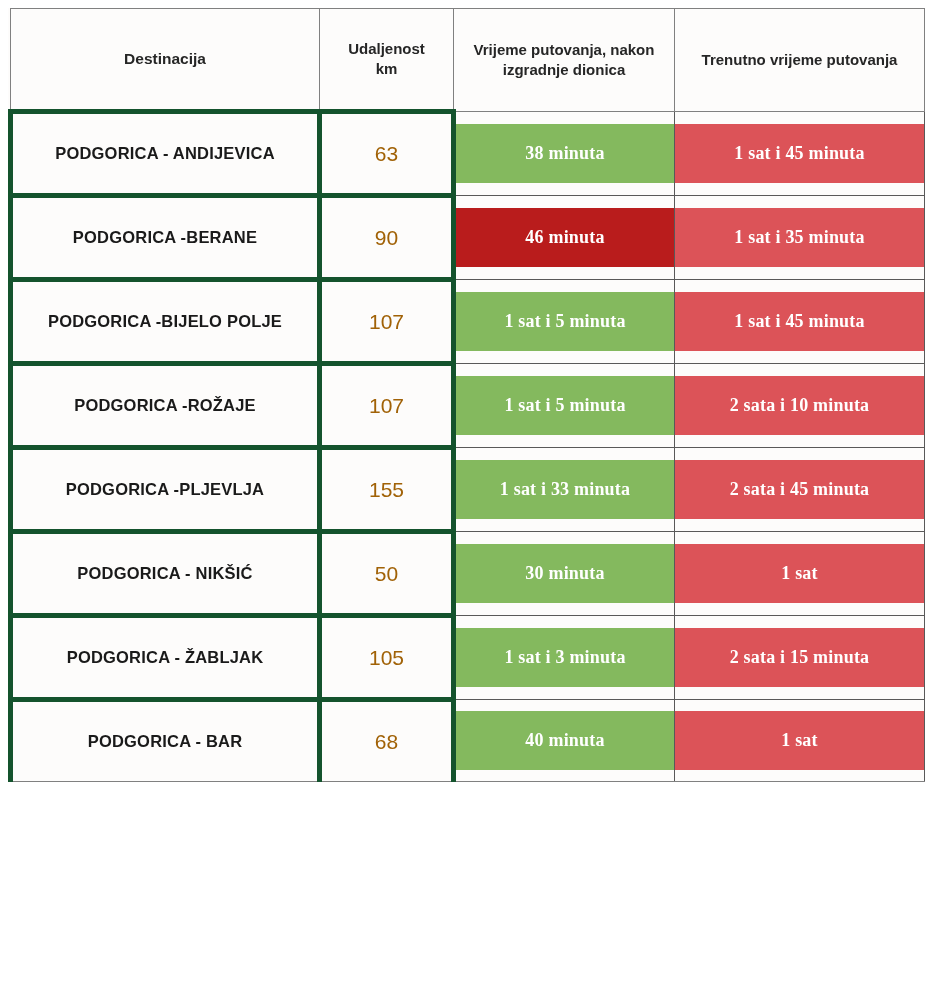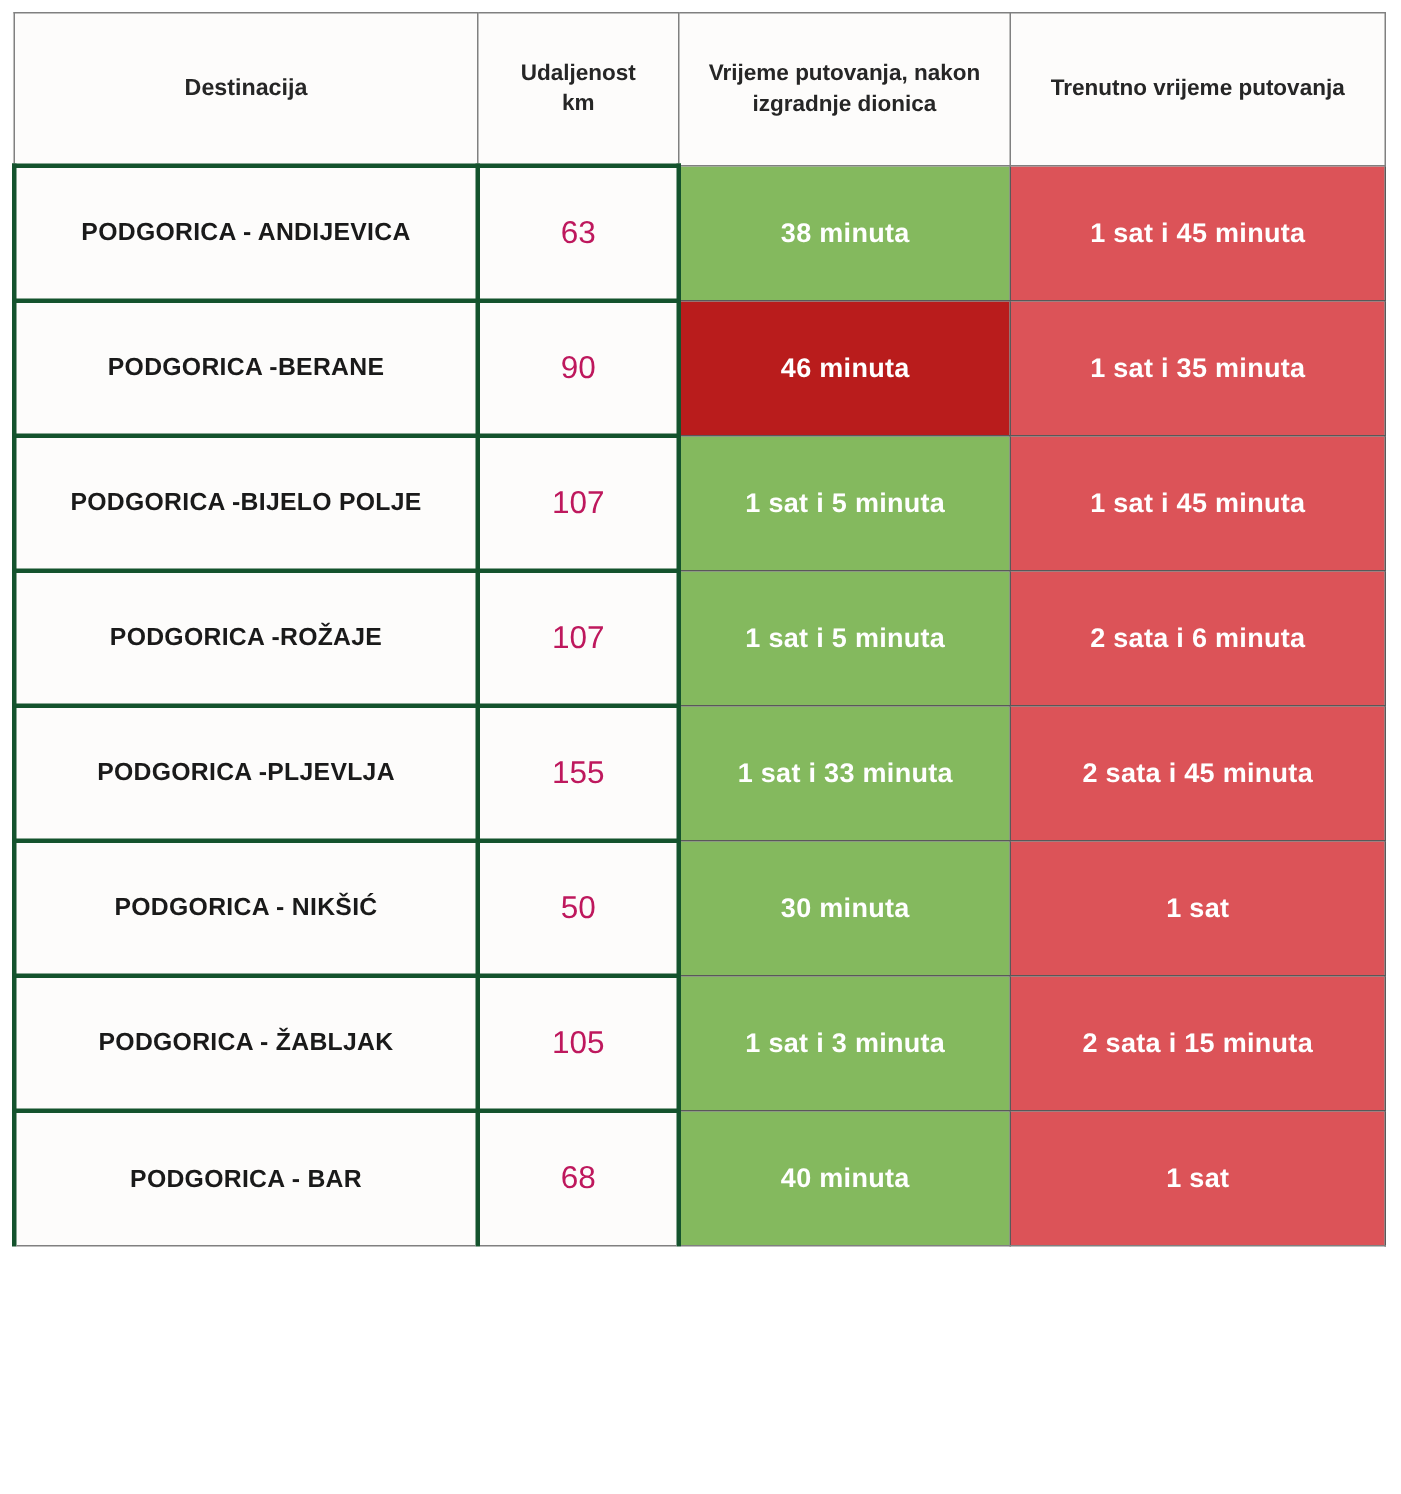--- a/index.html
+++ b/index.html
@@ -43,60 +43,61 @@
     text-align: center;
     font-size: 15px;
     font-weight: bold;
     color: #262626;
     line-height: 1.35;
   }
   thead th.th-dest { font-size: 15.5px; }
 
   
   tbody td {
-    border: 3px solid #14532d;
+    border: 5px solid #14532d;
     height: 79px;
     padding: 0 6px;
     vertical-align: middle;
     background: #fdfcfb;
   }
 
   td.cell-dest {
     text-align: center;
     font-size: 16.5px;
     font-weight: bold;
     color: #1a1a1a;
     letter-spacing: 0.2px;
   }
 
   td.cell-dist {
     text-align: center;
     font-size: 21px;
     font-weight: normal;
-    color: #be185d;
+    color: #a16207;
   }
 
   td.cell-new, td.cell-cur {
     padding: 0;
     border-left: 1px solid #595959;
     border-right: 1px solid #595959;
     border-top: 1px solid #595959;
     border-bottom: 1px solid #595959;
   }
 
   .fill {
     display: flex;
     align-items: center;
     justify-content: center;
-    height: 89px;
+    height: 59px;
     font-size: 18px;
     font-weight: bold;
     color: #ffffff;
     letter-spacing: 0.2px;
     text-align: center;
+    font-family: Liberation Serif, serif;
   }
   .fill.green { background: #84b95e; }
   .fill.red   { background: #dc5358; }
 
   tbody tr:last-child td { border-bottom: 1px solid #808080; }
 </style>
 </head>
 <body>
 
 <div id="travel-table-wrap">
@@ -152,21 +153,21 @@
             <div class="fill red" style="background: rgb(220, 83, 88);">1 sat i 45 minuta</div>
           </td>
         </tr>
         <tr>
           <td class="cell-dest">PODGORICA -ROŽAJE</td>
           <td class="cell-dist">107</td>
           <td class="cell-new">
             <div class="fill green" style="background: rgb(132, 185, 94);">1 sat i 5 minuta</div>
           </td>
           <td class="cell-cur">
-            <div class="fill red" style="background: rgb(220, 83, 88);">2 sata i 6 minuta</div>
+            <div class="fill red" style="background: rgb(220, 83, 88);">2 sata i 10 minuta</div>
           </td>
         </tr>
         <tr>
           <td class="cell-dest">PODGORICA -PLJEVLJA</td>
           <td class="cell-dist">155</td>
           <td class="cell-new">
             <div class="fill green" style="background: rgb(132, 185, 94);">1 sat i 33 minuta</div>
           </td>
           <td class="cell-cur">
             <div class="fill red" style="background: rgb(220, 83, 88);">2 sata i 45 minuta</div>

